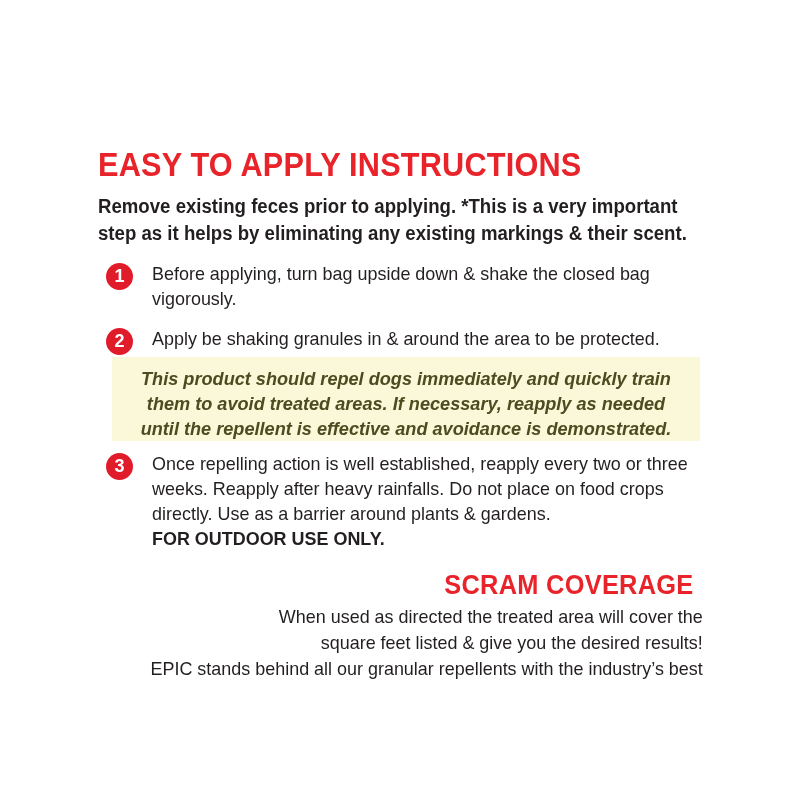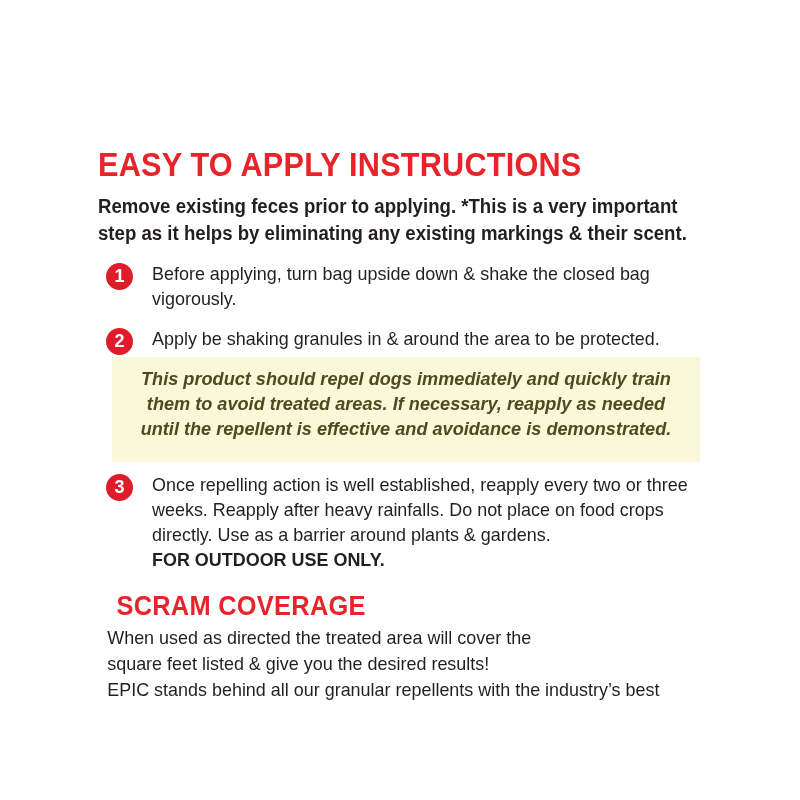--- a/index.html
+++ b/index.html
@@ -94,38 +94,38 @@
 
   .step-1 { margin-bottom: 15px; }
   .step-2 { margin-bottom: 4px; }
   .step-3 { margin-bottom: 0; margin-top: 10px; }
 
   
   .callout {
     background: #fbf8da;
     width: 588px;
     margin: 6px 0 6px 14px;
-    padding: 9px 12px 21px 12px;
+    padding: 9px 12px 0 12px;
     box-sizing: border-box;
   }
   .callout-text {
     font-weight: bold;
     font-style: italic;
     font-size: 18.5px;
     line-height: 25px;
     color: #4d4b1f;
     text-align: center;
     transform: scaleX(0.98);
     transform-origin: center top;
   }
 
   
   .coverage {
     margin-top: 18px;
-    text-align: left;
+    text-align: right;
     width: 614px;
   }
   .coverage-title {
     font-weight: bold;
     font-size: 27px;
     line-height: 32px;
     color: #e8232a;
     letter-spacing: 0.3px;
     transform: scaleX(0.94);
     margin: 0 0 3px 0;

